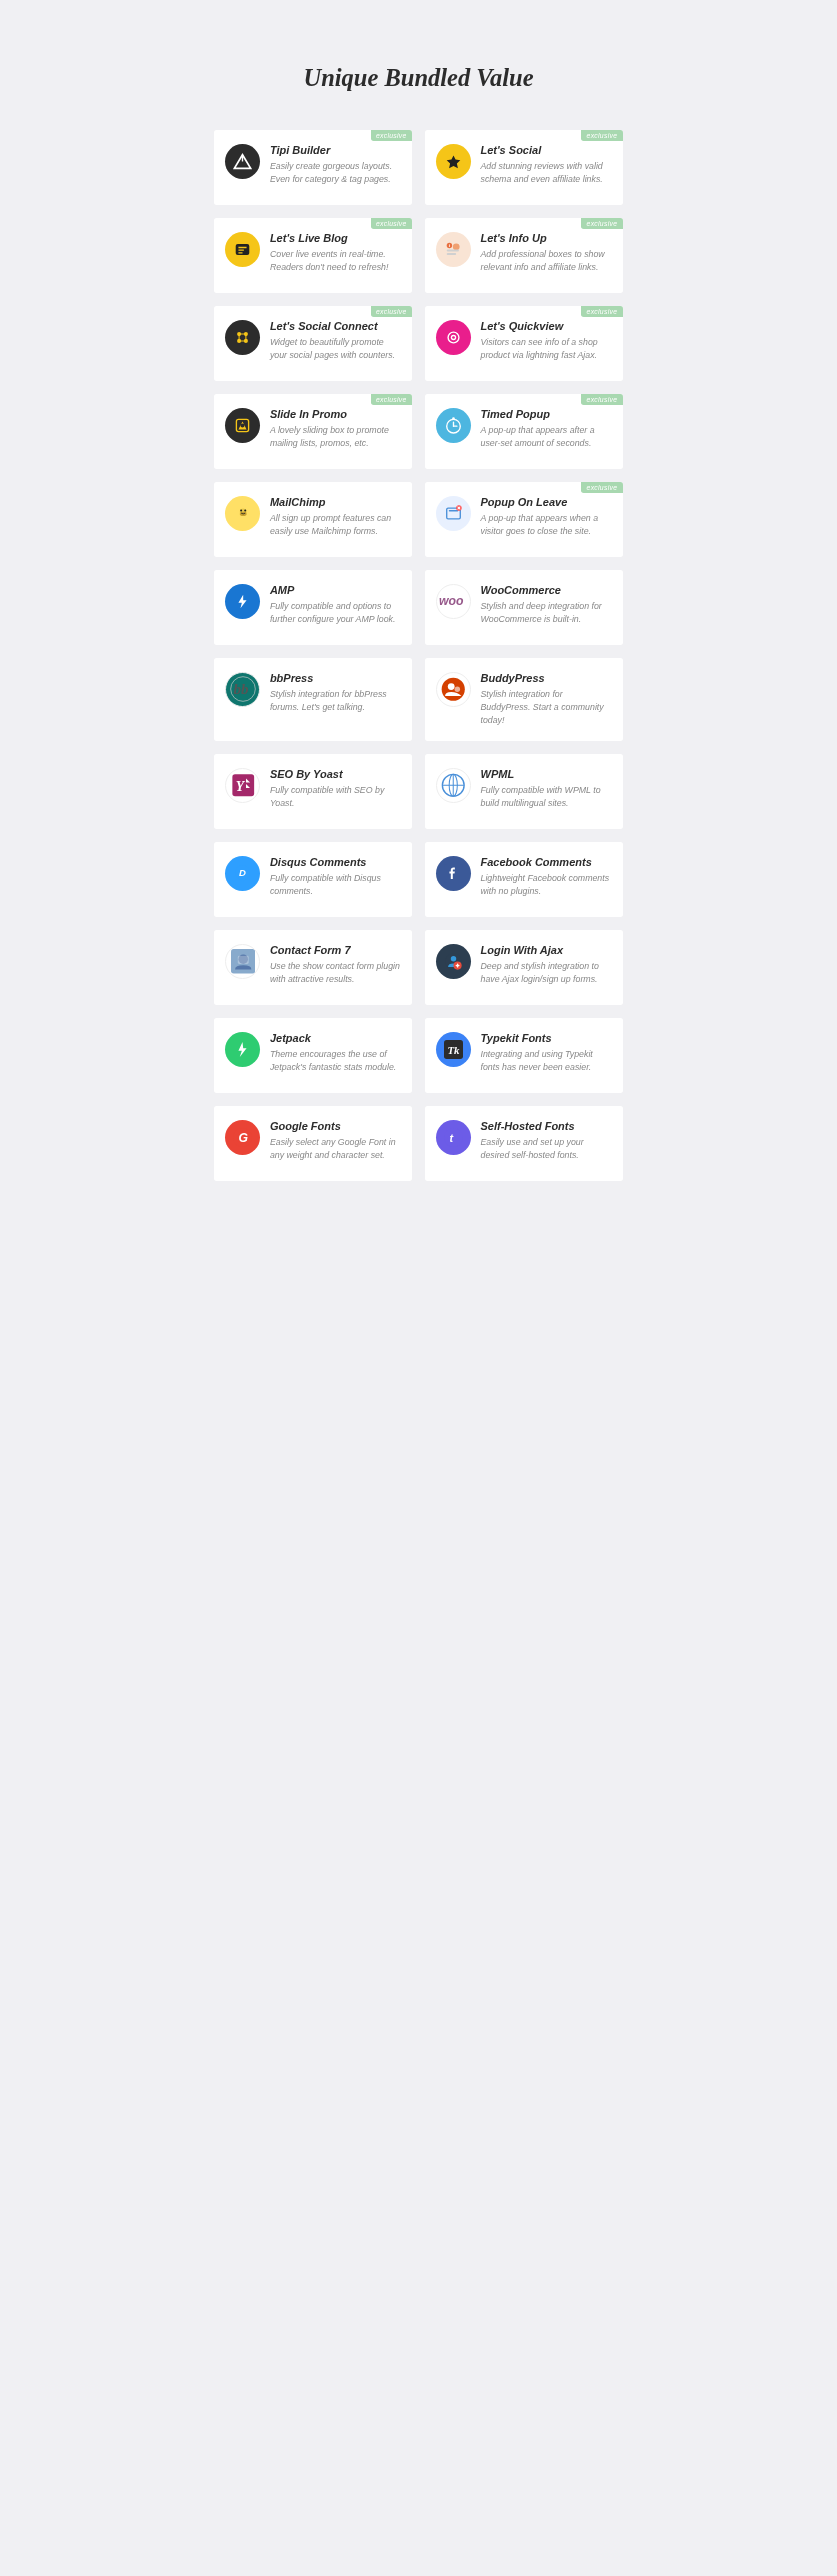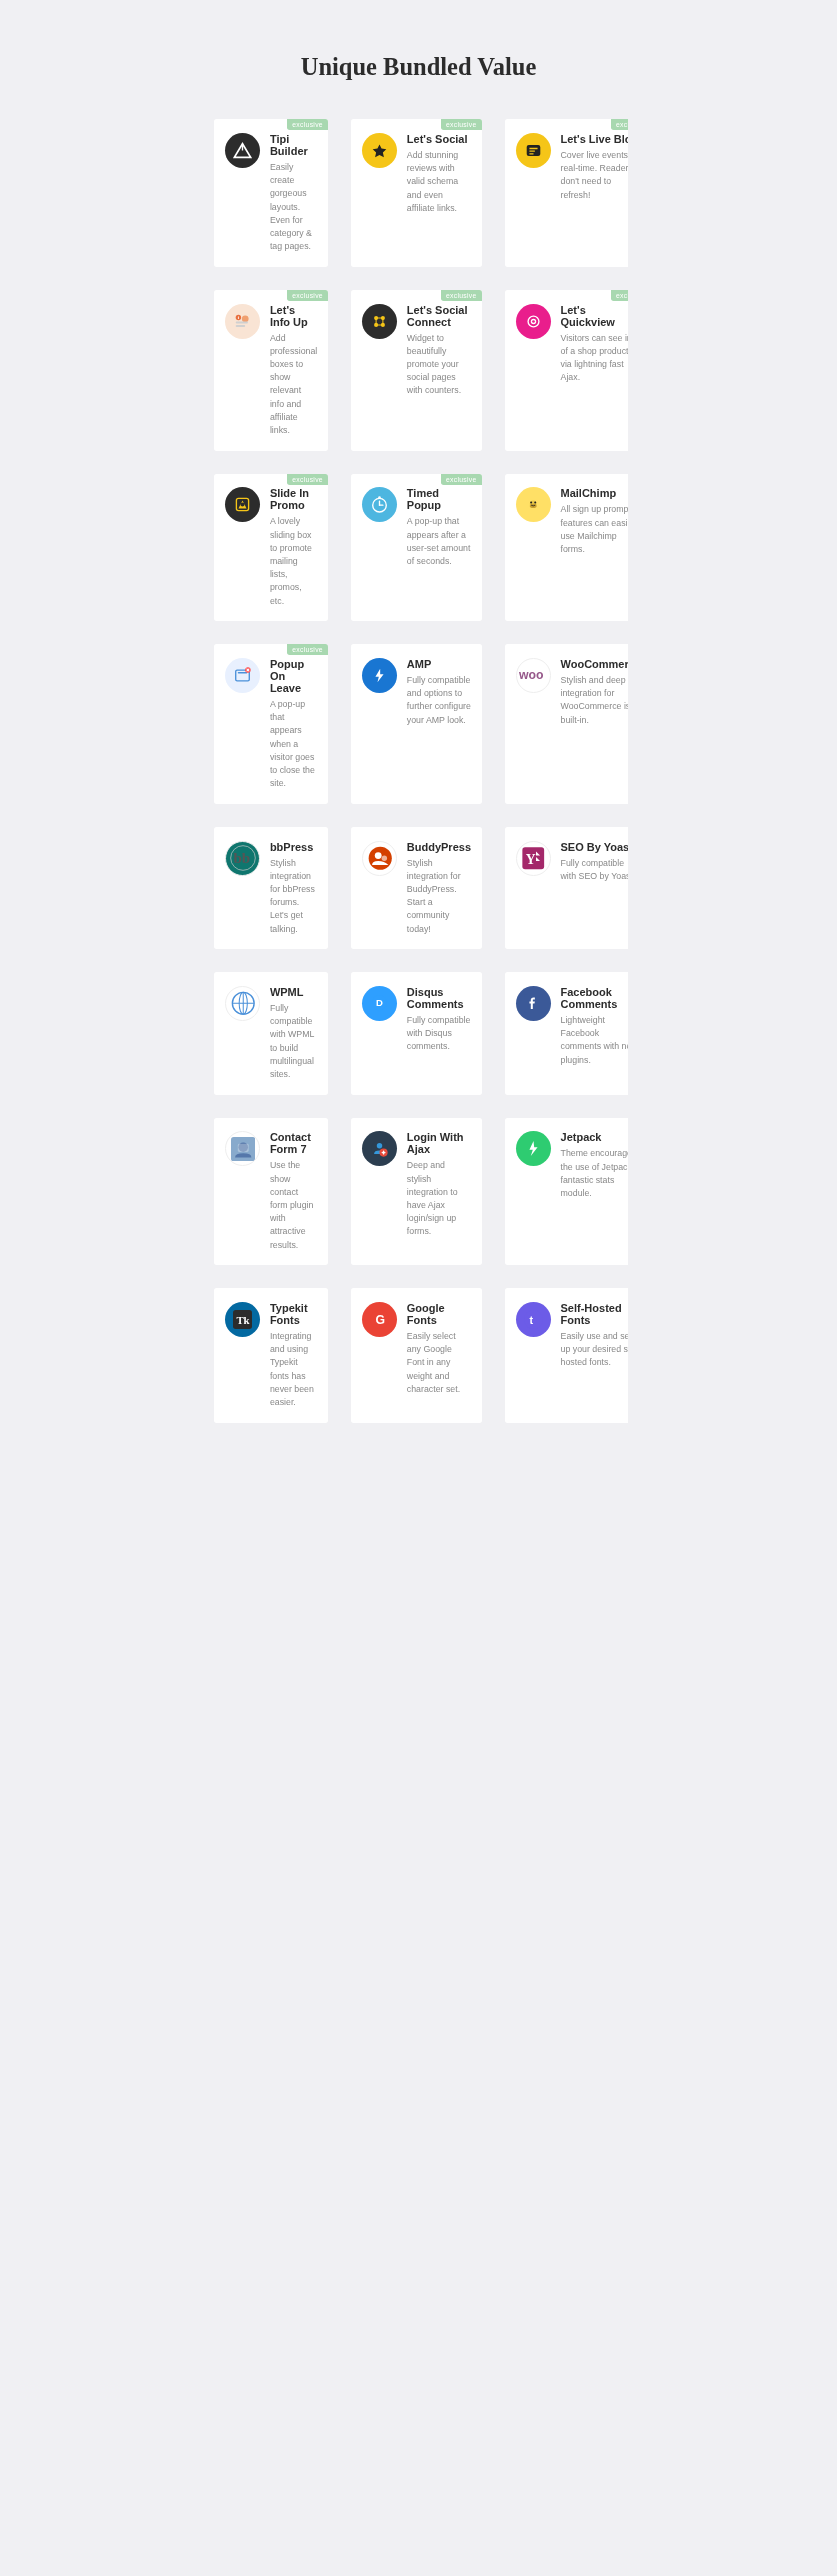--- a/index.html
+++ b/index.html
@@ -5,22 +5,23 @@
     * { box-sizing: border-box; margin: 0; padding: 0; }
     body {
       font-family: 'Georgia', serif;
       background: #f0f0f3;
       width: 419px;
       margin: 0 auto;
     }
 
     .page-wrapper {
       background: #f0f0f3;
-      padding: 33px 0 41px;
+      padding: 44px 0 41px;
       min-height: 2576px;
+      font-style: italic;
     }
 
     
     .page-wrapper::before {
       content: '';
       position: absolute;
       top: 0; left: 0; right: 0; bottom: 0;
       pointer-events: none;
     }
 
@@ -41,22 +42,22 @@
       font-size: 10.2px;
       color: #888;
       line-height: 1.6;
       max-width: 272px;
       margin: 0 auto;
       font-family: Arial, sans-serif;
     }
 
     .grid-container {
       display: grid;
-      grid-template-columns: 1fr 1fr 1fr;
-      gap: 23px;
+      grid-template-columns: 1fr 1fr;
+      gap: 13px;
       padding: 0 5.4px;
     }
 
     .card {
       background: #fff;
       border-radius: 2.7px;
       padding: 13.6px 11px 13.6px 11px;
       position: relative;
       display: flex;
       flex-direction: row;
@@ -125,21 +126,21 @@
     .icon-woo { background: #fff; border: 0.7px solid #eee; text-align: right; }
     .icon-bbpress { background: #0f766e; border: 0.7px solid #eee; }
     .icon-buddypress { background: #fff; border: 0.7px solid #eee; }
     .icon-yoast { background: #fff; border: 0.7px solid #eee; }
     .icon-wpml { background: #fff; border: 0.7px solid #eee; }
     .icon-disqus { background: #2e9fff; }
     .icon-facebook { background: #3b5998; }
     .icon-cf7 { background: #fff; border: 0.7px solid #eee; overflow: hidden; }
     .icon-loginajax { background: #2c3e50; }
     .icon-jetpack { background: #2ecc71; }
-    .icon-typekit { background: #0369a1; }
+    .icon-typekit { background: #3b82f6; }
     .icon-googlefonts { background: #ea4335; }
     .icon-selfhosted { background: #6c5ce7; }
 
     
     svg { display: block; }
   </style>
 </head>
 <body>
 
 <div class="page-wrapper">

